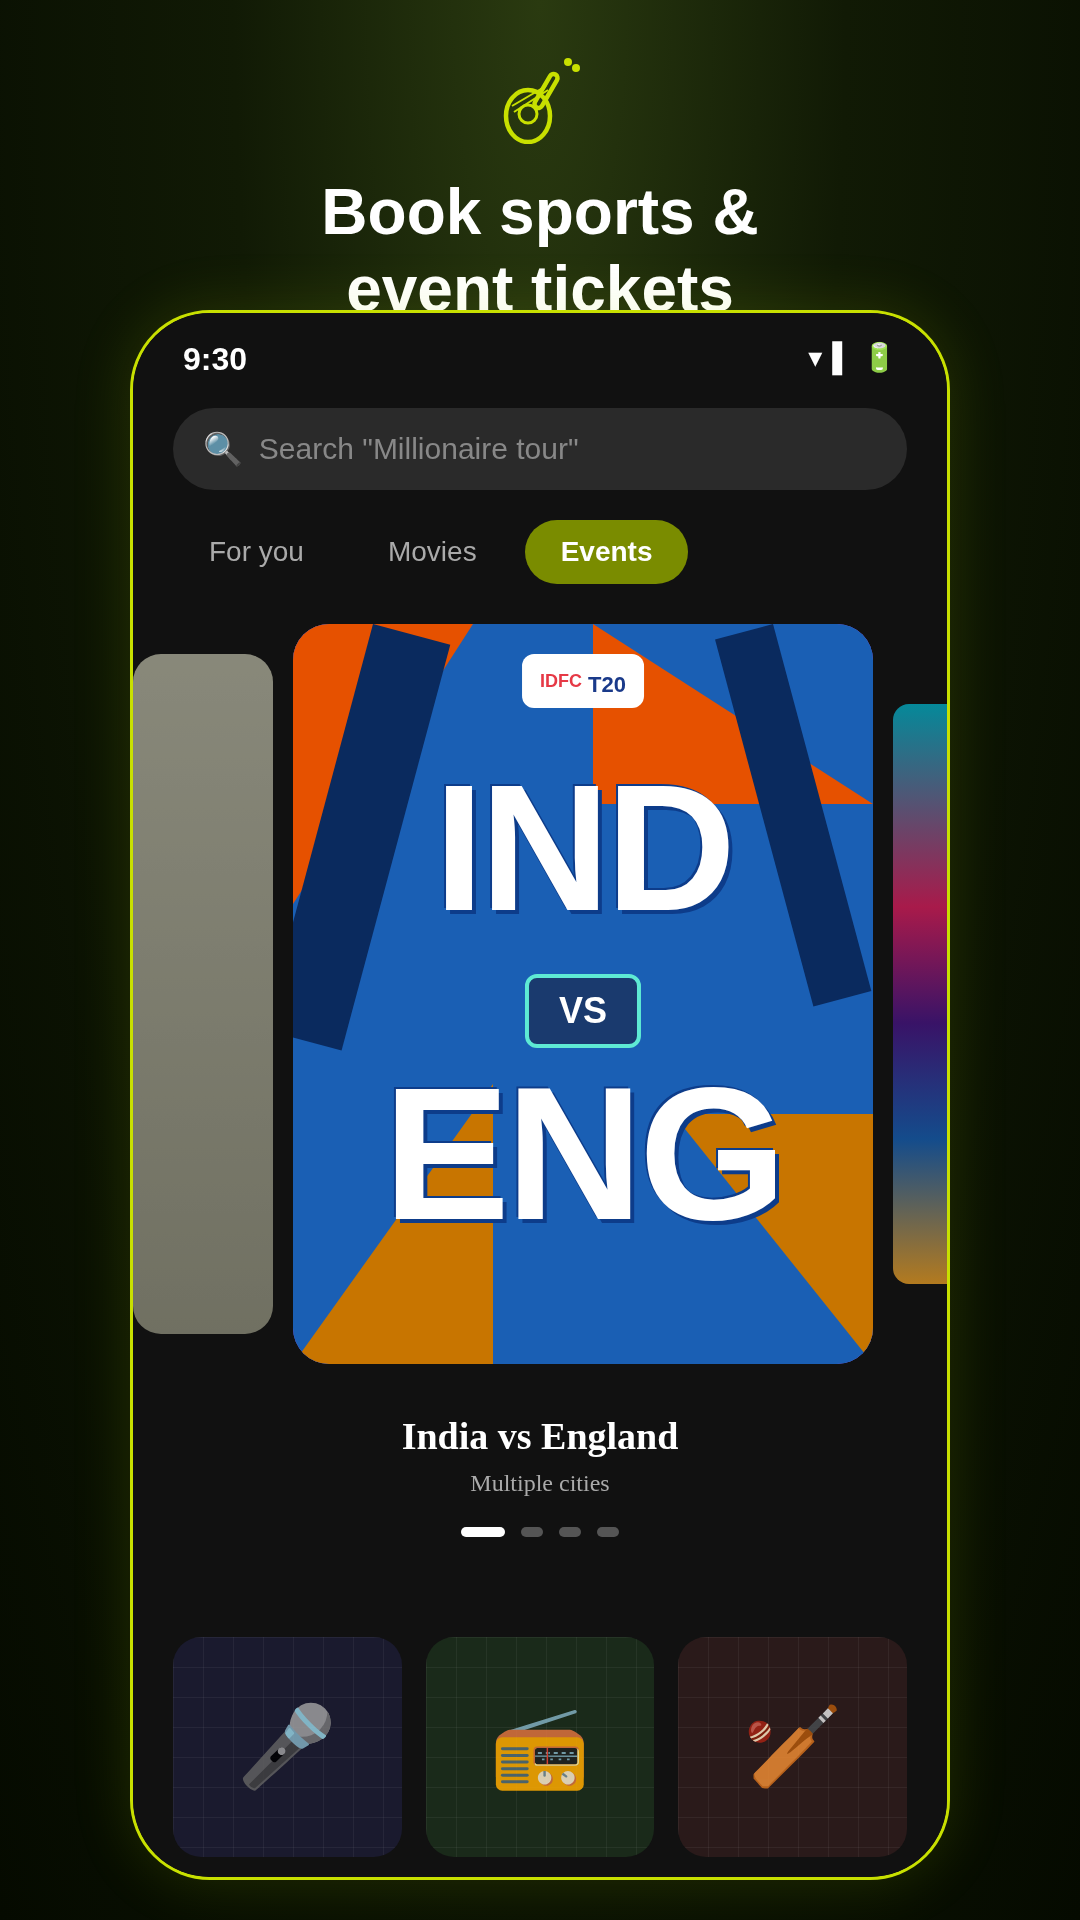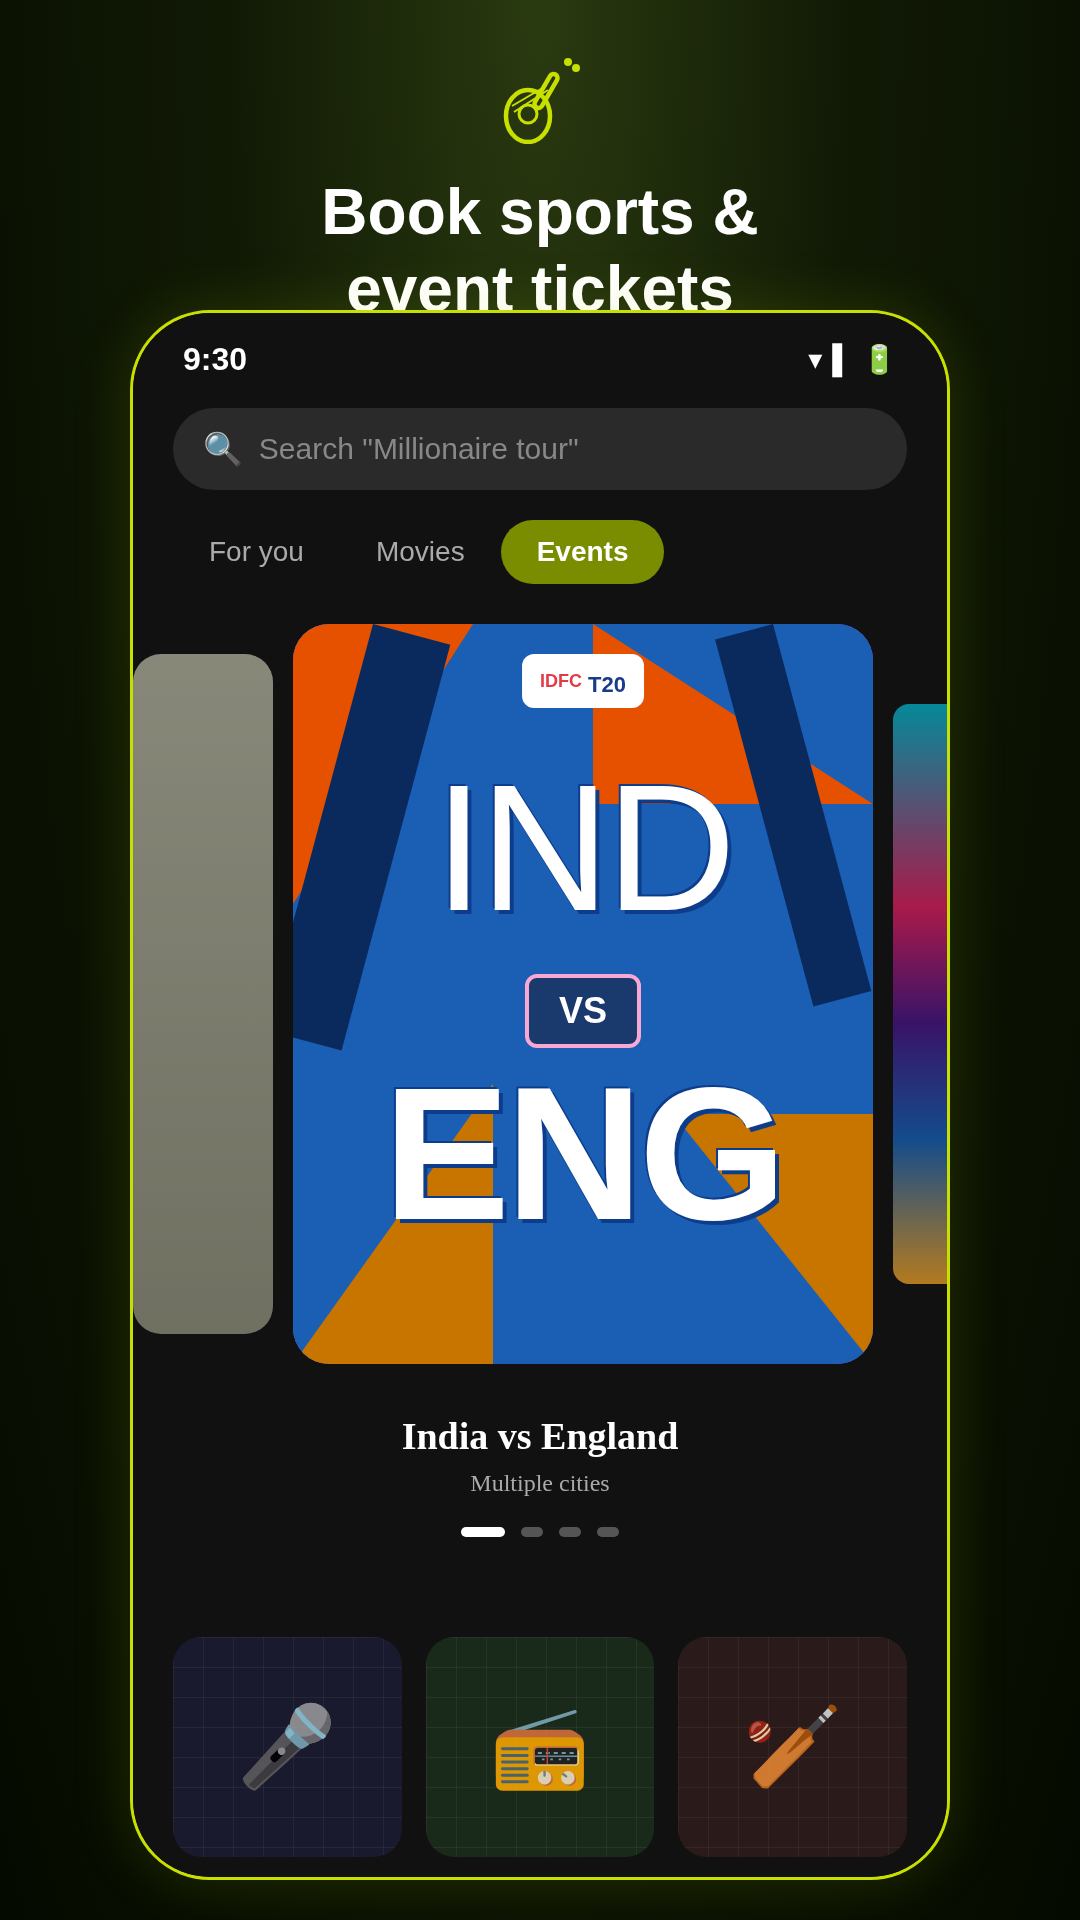--- a/index.html
+++ b/index.html
@@ -57,21 +57,21 @@
       border-radius: 77px;
       overflow: hidden;
       display: flex;
       flex-direction: column;
     }
 
     
     .status-bar {
       display: flex;
       justify-content: space-between;
-      align-items: center;
+      align-items: flex-start;
       padding: 28px 50px 10px;
       flex-shrink: 0;
     }
 
     .status-time {
       color: #ffffff;
       font-size: 32px;
       font-weight: 600;
     }
 
@@ -108,21 +108,21 @@
 
     .search-placeholder {
       color: #888;
       font-size: 30px;
     }
 
     
     .tab-bar {
       display: flex;
       padding: 10px 40px 20px;
-      gap: 0;
+      gap: 12px;
       flex-shrink: 0;
     }
 
     .tab-item {
       padding: 16px 36px;
       border-radius: 50px;
       color: #aaaaaa;
       font-size: 28px;
       font-weight: 500;
       cursor: pointer;
@@ -214,39 +214,39 @@
     .badge-t20 {
       font-size: 22px;
       font-weight: 900;
       color: #1a5fb4;
       margin-top: 8px;
     }
 
     .ind-text {
       position: absolute;
       font-size: 180px;
-      font-weight: 400;
+      font-weight: 700;
       color: white;
       letter-spacing: -4px;
       top: 120px;
       left: 50%;
       transform: translateX(-50%);
       z-index: 10;
       text-shadow: 4px 4px 0 #0d3c8a, -2px -2px 0 #0d3c8a;
       white-space: nowrap;
       text-align: center;
     }
 
     .vs-badge {
       position: absolute;
       top: 350px;
       left: 50%;
       transform: translateX(-50%);
       background: #1a3a6e;
-      border: 4px solid #f9a8d4;
+      border: 4px solid #5eead4;
       border-radius: 12px;
       padding: 12px 30px;
       z-index: 10;
     }
 
     .vs-text {
       color: white;
       font-size: 36px;
       font-weight: 700;
     }

